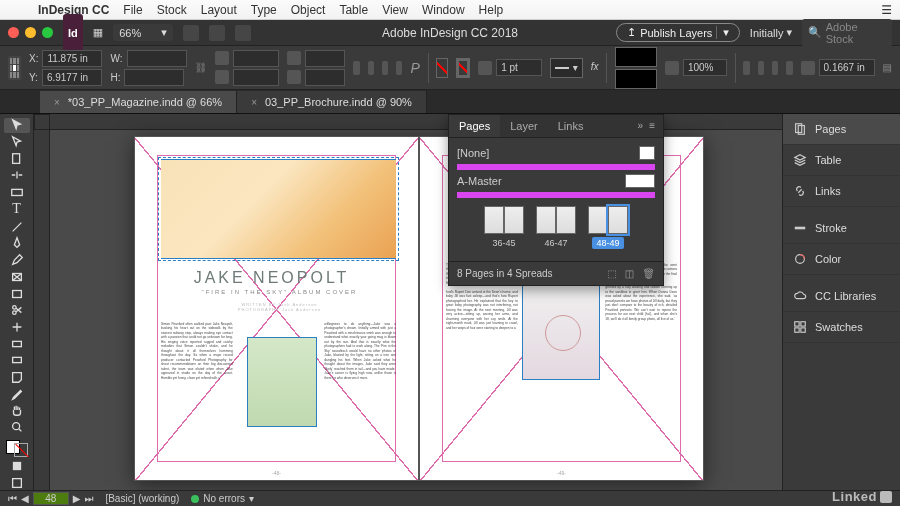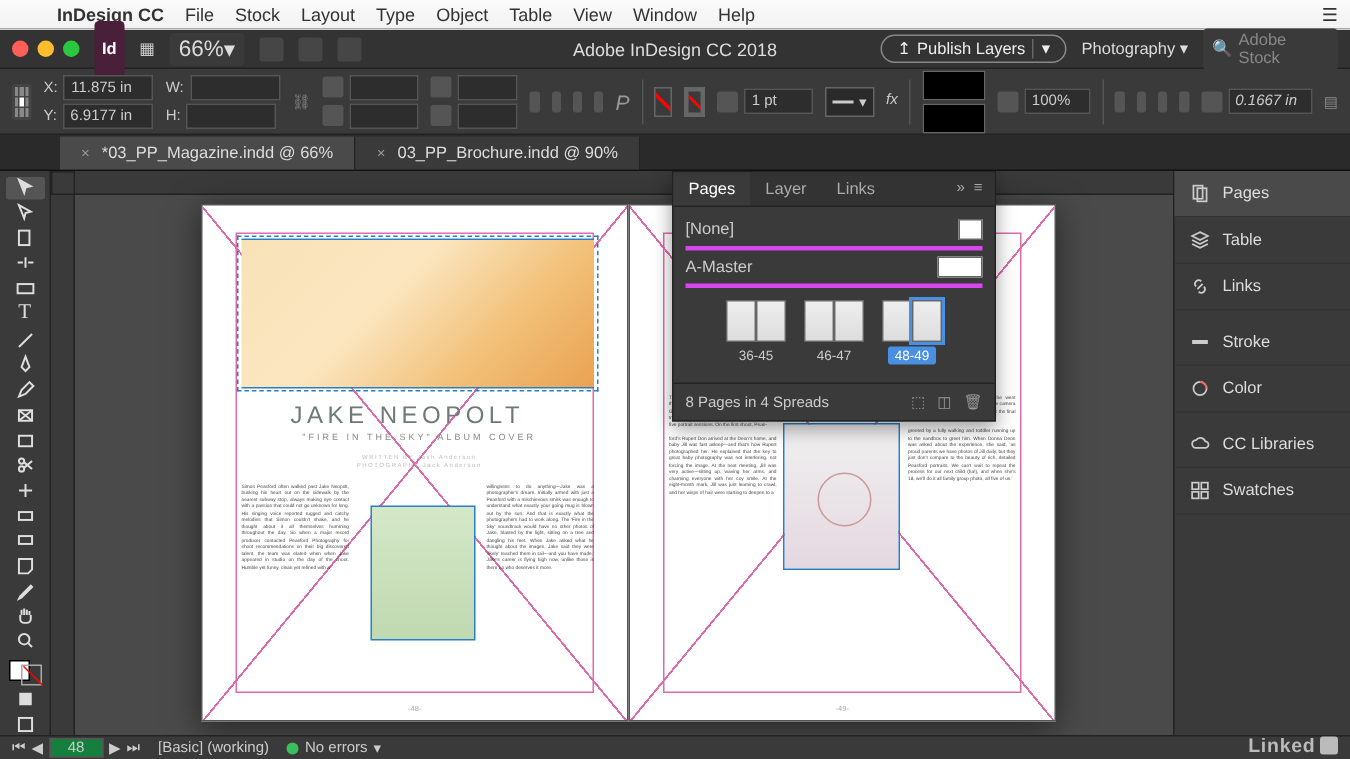--- a/index.html
+++ b/index.html
@@ -7,21 +7,21 @@
 
 .menubar{height:20px;background:linear-gradient(#fbfbfb,#f2f2f2);display:flex;align-items:center;padding:0 8px 0 24px;color:#333;font-size:12px;gap:14px;border-bottom:1px solid #ccc}
 .apple{font-size:13px}
 .menubar .app{font-weight:600}
 .menubar-right{margin-left:auto;display:flex;gap:10px;align-items:center}
 
 .appbar{height:26px;background:#333;display:flex;align-items:center;padding:0 8px;gap:10px;border-bottom:1px solid #222}
 .winbtns{display:flex;gap:6px}
 .winbtns span{width:11px;height:11px;border-radius:50%}
 .wred{background:#ff5f57}.wyel{background:#ffbd2e}.wgrn{background:#28c940}
-.appbar .zoom{font-size:15px;color:#ddd;background:#3a3a3a;padding:2px 6px;border-radius:3px;display:flex;align-items:center;gap:0}
+.appbar .zoom{font-size:11px;color:#ddd;background:#3a3a3a;padding:2px 6px;border-radius:3px;display:flex;align-items:center;gap:20px}
 .appbar .title{color:#ddd;font-size:12px;position:absolute;left:50%;transform:translateX(-50%)}
 .appbar .right{margin-left:auto;display:flex;gap:10px;align-items:center}
 .btn-pub{border:1px solid #888;color:#eee;border-radius:12px;padding:2px 10px;font-size:11px;display:flex;align-items:center;gap:4px}
 .workspace{color:#ddd;font-size:11px;display:flex;align-items:center;gap:3px}
 .searchbox{background:#3a3a3a;color:#888;font-size:11px;padding:2px 6px;border-radius:3px;width:90px;display:flex;align-items:center;gap:4px}
 .icnbtn{width:16px;height:16px;background:#464646;border-radius:2px}
 
 .ctrlbar{height:44px;background:#3a3a3a;border-bottom:1px solid #222;display:flex;align-items:center;padding:0 8px;gap:8px;font-size:10px;color:#ccc}
 .ctrlbar .col{display:flex;flex-direction:column;gap:2px}
 .ctrlbar .row{display:flex;align-items:center;gap:4px}
@@ -76,21 +76,21 @@
 .rp .pn{position:absolute;bottom:4px;left:50%;transform:translateX(-50%);font-size:5px;color:#aaa}
 .guides{position:absolute;inset:0;pointer-events:none}
 .guides .d1{position:absolute;top:0;left:0;width:100%;height:100%;background:linear-gradient(to top right,transparent 49.7%,#de6bac 49.7%,#de6bac 50%,transparent 50%),linear-gradient(to top left,transparent 49.7%,#de6bac 49.7%,#de6bac 50%,transparent 50%)}
 
 .floatpanel{position:absolute;top:0;right:118px;width:216px;background:#3a3a3a;border:1px solid #222;box-shadow:0 4px 12px rgba(0,0,0,.4)}
 .panel-tabs{display:flex;background:#333;border-bottom:1px solid #222}
 .ptab{padding:5px 10px;font-size:11px;color:#aaa;cursor:pointer}
 .ptab.active{color:#fff;background:#3a3a3a}
 .ptab-icons{margin-left:auto;display:flex;gap:6px;padding:5px 8px;color:#aaa;font-size:10px}
 .pcontent{padding:4px 8px}
-.pnone{display:flex;justify-content:space-between;align-items:center;padding:4px 0;font-size:11px;color:#ccc;border-bottom:3px solid #d946ef}
+.pnone{display:flex;justify-content:space-between;align-items:center;padding:4px 0;font-size:11px;color:#ccc;border-bottom:6px solid #d946ef}
 .pnone .sw{width:30px;height:14px;background:#fff;border:1px solid #666}
 .thumbs{display:flex;flex-wrap:wrap;gap:8px;padding:8px 4px;justify-content:center}
 .thumb{width:44px;display:flex;flex-direction:column;align-items:center;gap:3px;cursor:pointer}
 .thumb .pg{width:40px;height:28px;background:#fff;display:flex}
 .thumb .pg span{flex:1;border:1px solid #666;background:linear-gradient(#eee,#ddd)}
 .thumb.sel .pg span:last-child{outline:2px solid #4a90e2}
 .thumb .lbl{font-size:9px;color:#ccc;padding:1px 4px}
 .thumb.sel .lbl{background:#4a90e2;color:#fff;border-radius:2px}
 .pstatus{border-top:1px solid #222;padding:6px 8px;font-size:10px;color:#ccc;display:flex;justify-content:space-between;align-items:center}
 .pstatus .icns{display:flex;gap:8px;color:#999}
@@ -145,21 +145,21 @@
   <span class="icnbtn"></span>
   <span class="icnbtn"></span>
   <div class="title">Adobe InDesign CC 2018</div>
   <div class="right">
     <div class="btn-pub">
         <span>↥</span>
         <span>Publish Layers</span>
         <span style="border-left:1px solid #666;padding-left:6px">▾</span>
       </div>
     <div class="workspace">
-        <span>Photography</span>
+        <span>Initially</span>
         <span>▾</span>
       </div>
     <div class="searchbox">
         <span>🔍</span>
         <span style="color:#888">Adobe Stock</span>
       </div>
   </div>
 </div>
 
 <div class="ctrlbar">
@@ -241,21 +241,21 @@
       <span class="tinyicn"></span>
       <input style="width: 44px;" value="100%">
     </div>
   <div class="divider"></div>
   <span class="tinyicn"></span>
   <span class="tinyicn"></span>
   <span class="tinyicn"></span>
   <span class="tinyicn"></span>
   <div class="row">
       <span class="tinyicn"></span>
-      <input style="width: 56px; font-style: italic;" value="0.1667 in">
+      <input style="width: 56px;" value="0.1667 in">
     </div>
   <span style="margin-left:auto;color:#888">▤</span>
 </div>
 
 <div class="doctabs">
   <div class="doctab active">
       <span class="close">×</span>
       <span>*03_PP_Magazine.indd @ 66%</span>
     </div>
   <div class="doctab">
@@ -540,21 +540,21 @@
         </span>
         <span>Swatches</span>
       </div>
   </div>
 </div>
 
 <div class="status">
   <div class="pg">
       <span>⏮</span>
       <span>◀</span>
-      <input style="background: #15803d; border: 1px solid rgb(85, 85, 85); color: rgb(204, 204, 204); width: 36px; font-size: 10px; text-align: center;" value="48">
+      <input style="background: #4d7c0f; border: 1px solid rgb(85, 85, 85); color: rgb(204, 204, 204); width: 36px; font-size: 10px; text-align: center;" value="48">
       <span>▶</span>
       <span>⏭</span>
     </div>
   <span>[Basic] (working)</span>
   <div class="err">
       <span class="dot"></span>
       <span>No errors</span>
       <span>▾</span>
     </div>
 </div>

